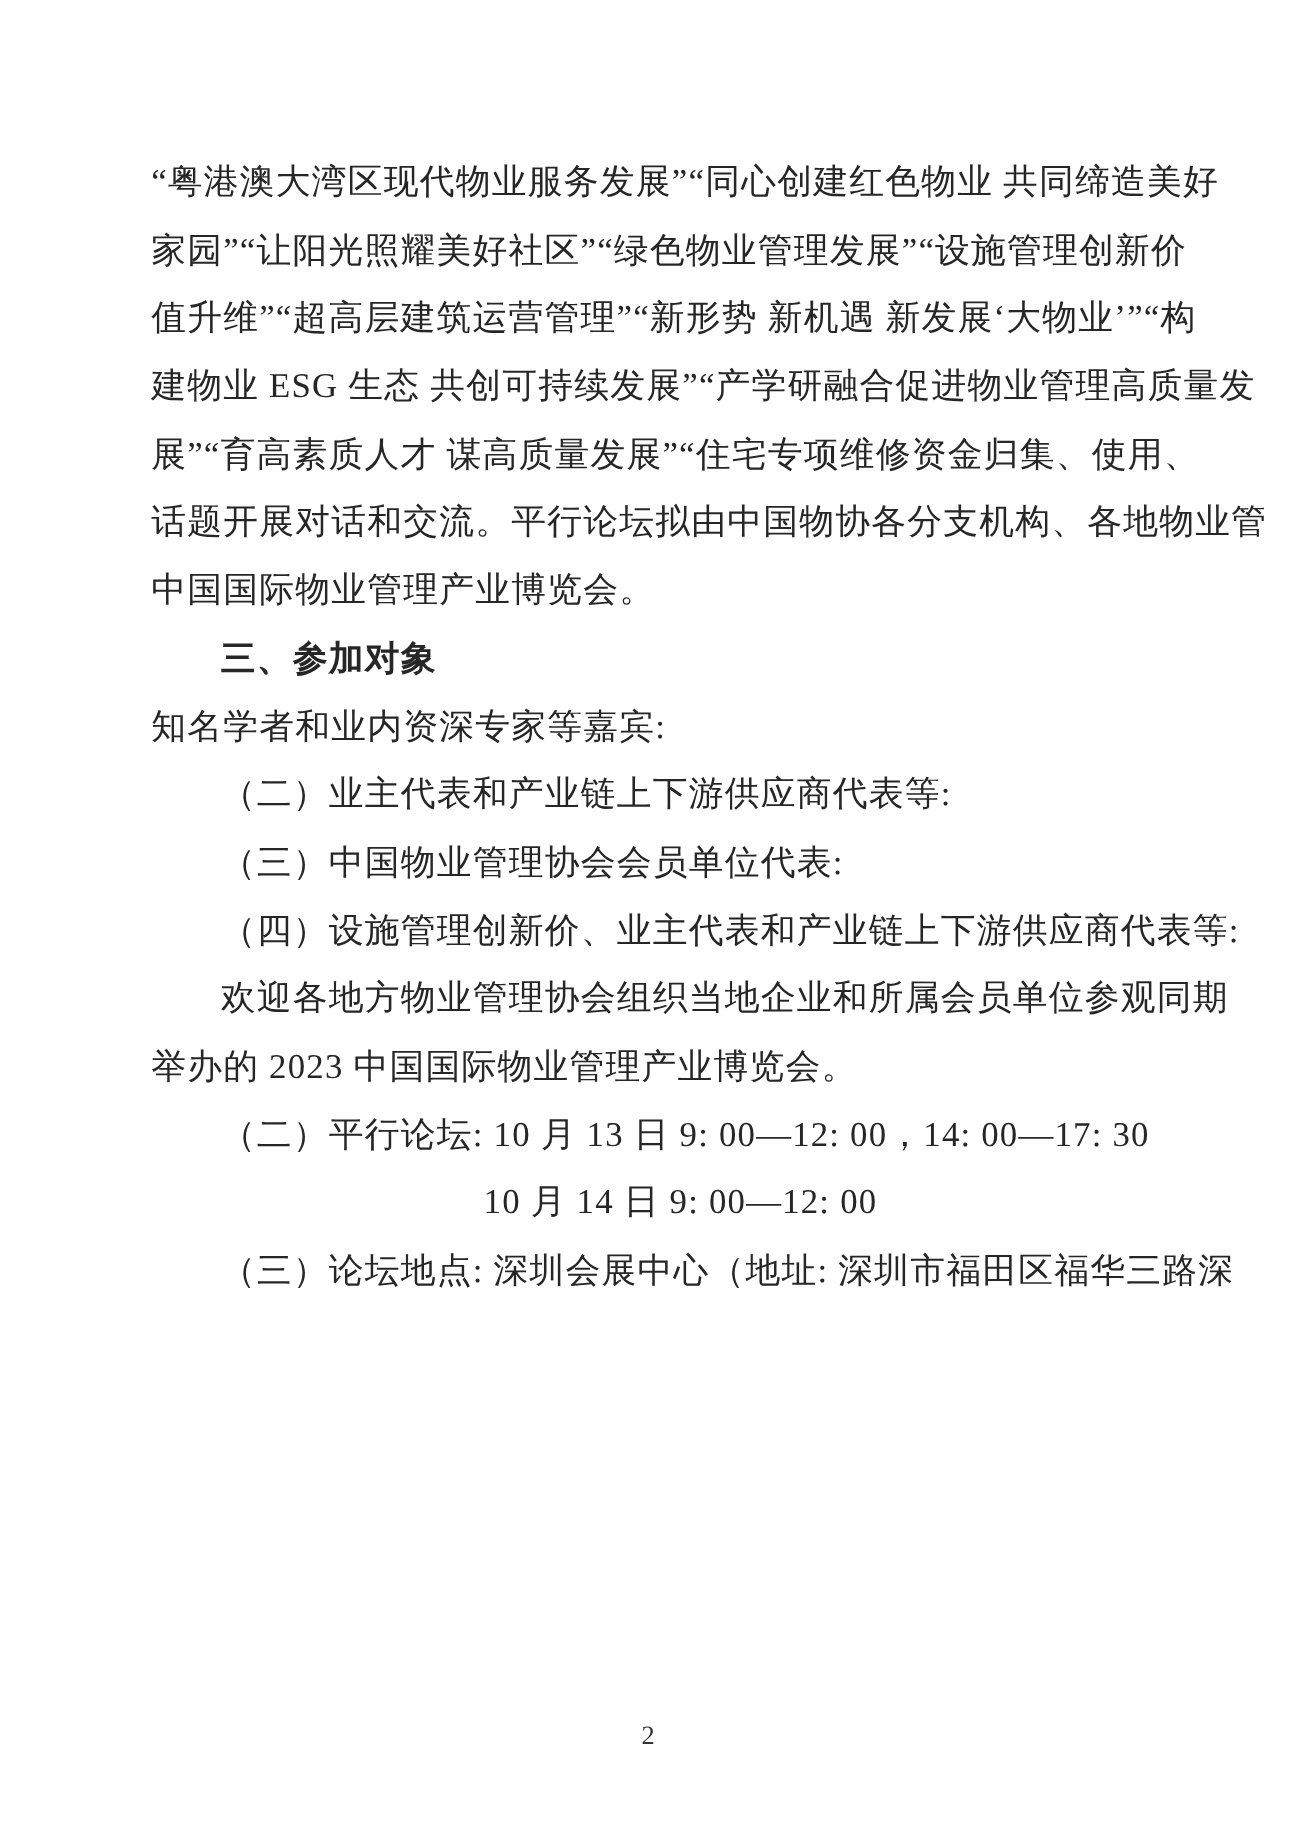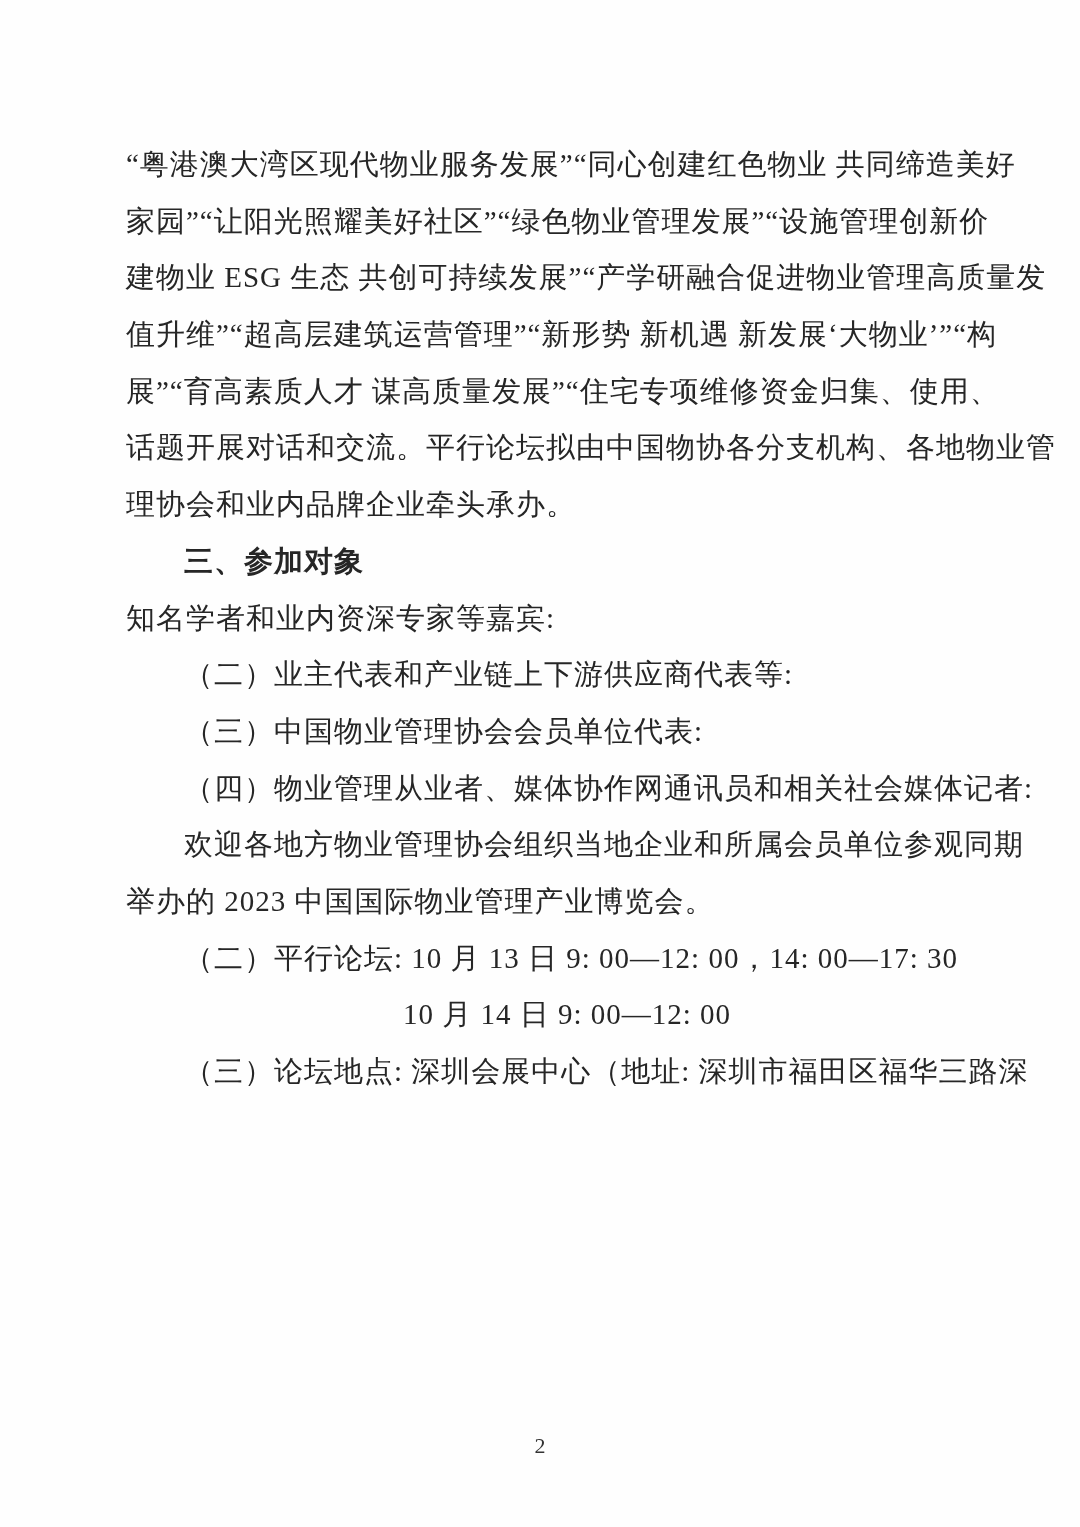--- a/index.html
+++ b/index.html
@@ -15,21 +15,21 @@
     background: #fefefe;
     color: #262626;
     font-family: "Liberation Serif", "DejaVu Serif", serif;
     font-size: 29px;
     letter-spacing: 1px;
     overflow: hidden;
     box-sizing: border-box;
   }
   .content {
     position: absolute;
-    top: 136px;
+    top: 124px;
     left: 126px;
     right: 112px;
   }
   .line {
     height: 56.7px;
     line-height: 56.7px;
     white-space: nowrap;
   }
   .line.flush   { padding-left: 0; }
   .line.indent  { padding-left: 58px; }
@@ -46,30 +46,30 @@
     color: #333;
   }
 </style>
 </head>
 <body>
 
 <div class="page">
   <div class="content" id="doc-content">
       <div class="line flush">“粤港澳大湾区现代物业服务发展”“同心创建红色物业 共同缔造美好</div>
       <div class="line flush">家园”“让阳光照耀美好社区”“绿色物业管理发展”“设施管理创新价</div>
+      <div class="line flush">值升维”“超高层建筑运营管理”“新形势 新机遇 新发展‘大物业’”“构</div>
       <div class="line flush">建物业 ESG 生态 共创可持续发展”“产学研融合促进物业管理高质量发</div>
-      <div class="line flush">值升维”“超高层建筑运营管理”“新形势 新机遇 新发展‘大物业’”“构</div>
       <div class="line flush">展”“育高素质人才 谋高质量发展”“住宅专项维修资金归集、使用、</div>
       <div class="line flush">话题开展对话和交流。平行论坛拟由中国物协各分支机构、各地物业管</div>
-      <div class="line flush">理协会和业内品牌企业牵头承办。</div>
+      <div class="line flush">中国国际物业管理产业博览会。</div>
       <div class="line heading">三、参加对象</div>
       <div class="line flush">知名学者和业内资深专家等嘉宾:</div>
       <div class="line indent">（二）业主代表和产业链上下游供应商代表等:</div>
       <div class="line indent">（三）中国物业管理协会会员单位代表:</div>
-      <div class="line indent">（四）物业管理从业者、媒体协作网通讯员和相关社会媒体记者:</div>
+      <div class="line indent">（四）设施管理创新价、业主代表和产业链上下游供应商代表等:</div>
       <div class="line indent">欢迎各地方物业管理协会组织当地企业和所属会员单位参观同期</div>
       <div class="line flush">举办的 2023 中国国际物业管理产业博览会。</div>
       <div class="line indent">（二）平行论坛: 10 月 13 日 9: 00—12: 00，14: 00—17: 30</div>
       <div class="line time2">10 月 14 日 9: 00—12: 00</div>
       <div class="line indent">（三）论坛地点: 深圳会展中心（地址: 深圳市福田区福华三路深</div>
     </div>
   <div class="page-footer">2</div>
 </div>
 
 </body></html>

